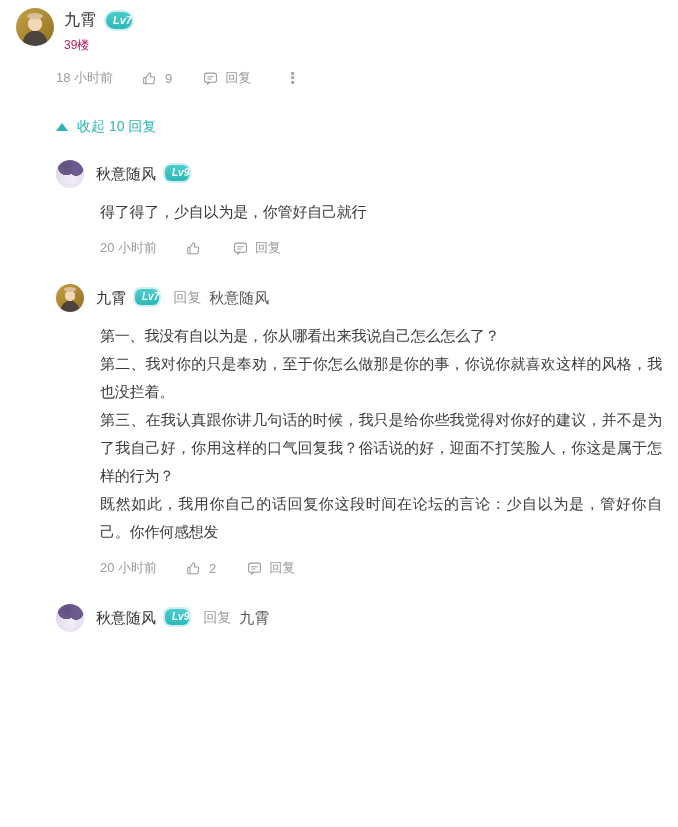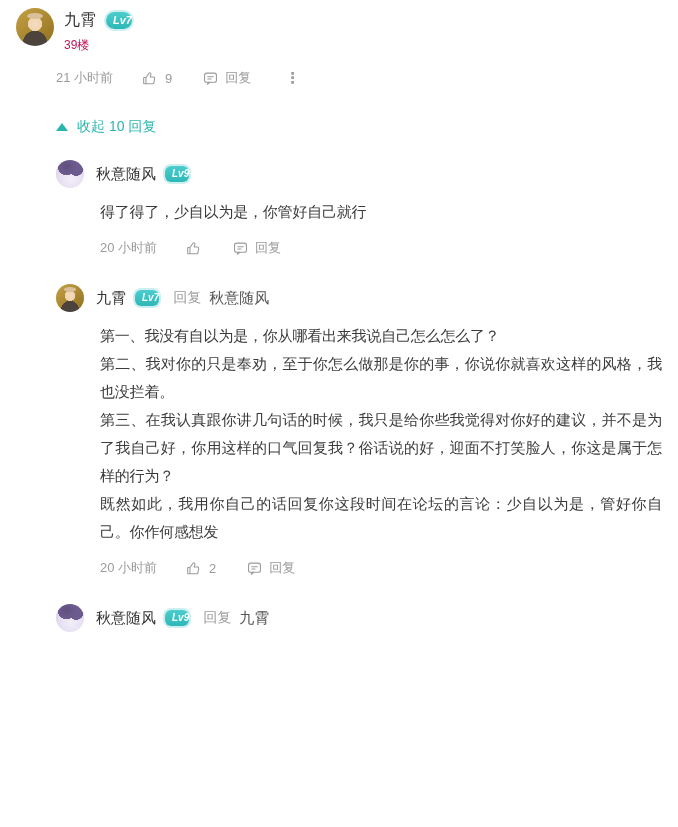--- a/index.html
+++ b/index.html
@@ -80,21 +80,21 @@
     width: 0; height: 0; margin-right: 9px;
     border-left: 6px solid transparent; border-right: 6px solid transparent;
     border-bottom: 8px solid #2bb5b0;
   }
 
   
   .replies { margin: 24px 0 0 56px; }
   .reply { margin-bottom: 27px; }
   .reply:last-child { margin-bottom: 0; }
   .r-header { display: flex; align-items: center; }
-  .r-header .hd-inline { display: flex; align-items: center; margin-left: 12px; }
+  .r-header .hd-inline { display: flex; align-items: flex-start; margin-left: 12px; }
   .r-header .username { font-size: 15px; }
   .r-header .badge { font-size: 10px; line-height: 13px; margin-left: 9px; border-radius: 6px; }
   .reply-to-label { color: #9b9b9b; font-size: 14px; margin-left: 14px; }
   .reply-to-name { color: #555; font-size: 15px; margin-left: 8px; cursor: pointer; }
   .reply-to-label:empty, .reply-to-name:empty { display: none; }
 </style>
 </head>
 <body>
 
 <div class="page">
@@ -106,21 +106,21 @@
         <div class="name-row">
           <span class="username">九霄</span>
           <span class="badge">Lv7</span>
         </div>
         <div class="floor">39楼</div>
       </div>
     </div>
 
 
     <div class="actions c-actions">
-      <span class="action-time">21 小时前</span>
+      <span class="action-time">18 小时前</span>
       <span class="action-item">
         <span>
           <svg viewBox="0 0 24 24" fill="none" stroke="#9b9b9b" stroke-width="1.5" stroke-linejoin="round" stroke-linecap="round">
               <path d="M7 10.6v8.9M7 19.5h9.3a2 2 0 0 0 2-1.67l1-6.1a1.7 1.7 0 0 0-1.68-1.98H13.1l.85-3.8A1.62 1.62 0 0 0 12.37 4c-.5 0-.97.26-1.23.69L7 10.6H4.6a.85.85 0 0 0-.85.85v7.2c0 .47.38.85.85.85H7z"></path>
             </svg>
         </span>
         <span class="like-count">9</span>
       </span>
       <span class="action-item">
         <span>

